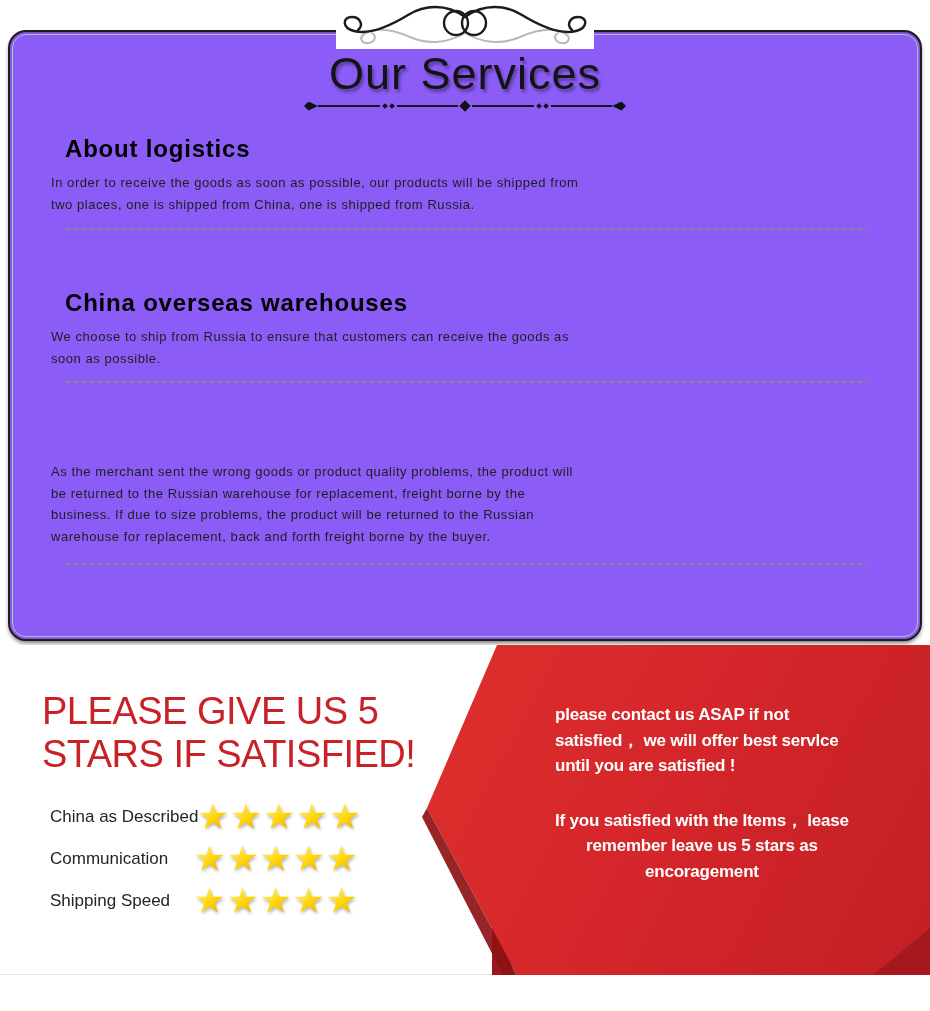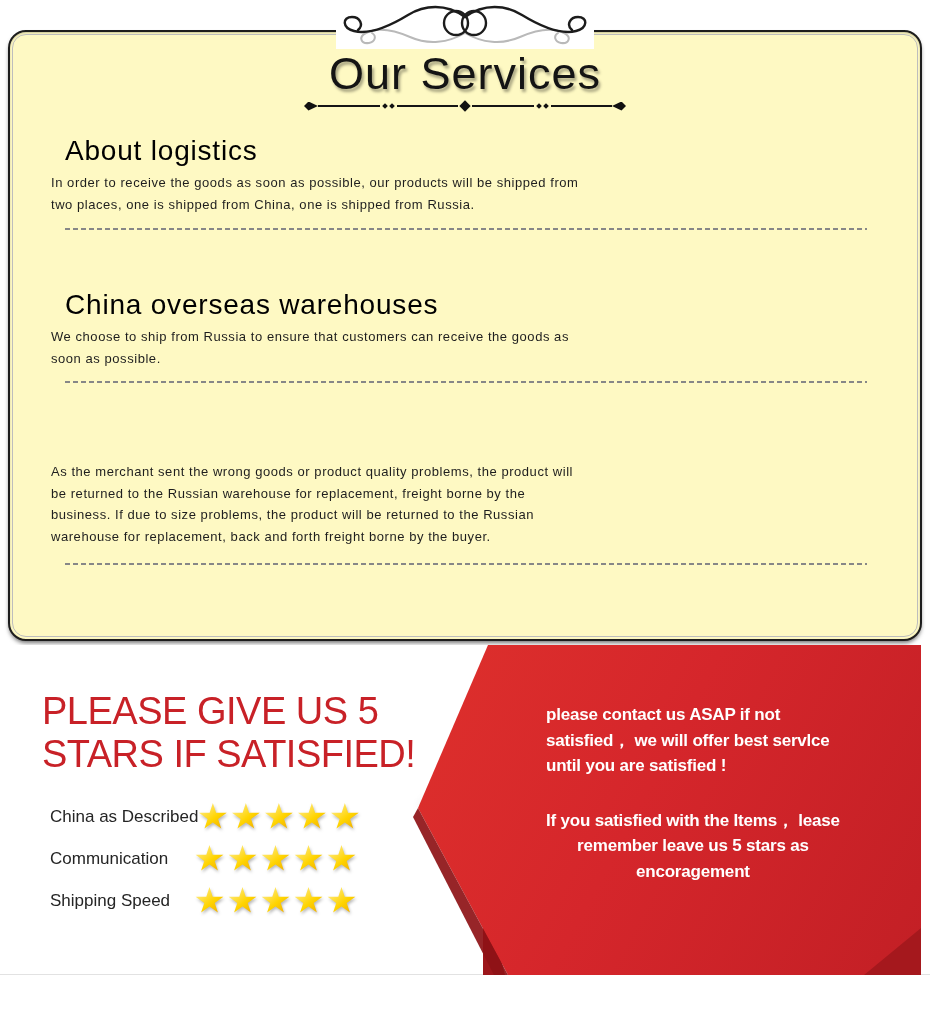--- a/index.html
+++ b/index.html
@@ -8,21 +8,21 @@
     --star-gold:#ffd400;
   }
   *{margin:0;padding:0;box-sizing:border-box;}
   html,body{background:#fff;}
   body{font-family:"Liberation Sans","DejaVu Sans",sans-serif;}
   .page{position:relative;width:930px;height:1011px;background:#fff;overflow:hidden;}
 
   
   .card{
     position:absolute;left:8px;top:30px;width:914px;height:611px;
-    border:2px solid #1d1d1d;border-radius:18px;background:#fef9c3;
+    border:2px solid #1d1d1d;border-radius:18px;background:#8b5cf6;
     box-shadow:0 3px 4px -1px rgba(0,0,0,.55), inset 0 1px 2px rgba(0,0,0,.22);
   }
   .card-inner-line{
     position:absolute;inset:2px;border:1px solid #bdbdbd;border-radius:14px;pointer-events:none;
   }
   .ornament{
     position:absolute;left:50%;top:1px;transform:translateX(-50%);
     width:258px;height:48px;background:#fff;z-index:3;
     display:flex;align-items:center;justify-content:center;
   }
@@ -37,21 +37,21 @@
   }
   .dv-line{flex:1;height:2px;background:#151515;}
   .dv-arrow{width:14px;height:9px;background:#111;flex:0 0 auto;}
   .dv-arrow.left{clip-path:polygon(0 50%,32% 0,100% 50%,32% 100%);}
   .dv-arrow.right{clip-path:polygon(100% 50%,68% 0,0 50%,68% 100%);}
   .dv-diamond{width:8px;height:8px;background:#111;transform:rotate(45deg);margin:0 3px;flex:0 0 auto;}
   .dot-pair{display:flex;gap:3px;margin:0 3px;flex:0 0 auto;}
   .dot-pair i{width:4px;height:4px;background:#111;transform:rotate(45deg);}
 
   .section-heading{
-    position:absolute;left:55px;font-size:28px;font-weight:400;color:#000;letter-spacing:.8px;
+    position:absolute;left:55px;font-size:24px;font-weight:700;color:#000;letter-spacing:.8px;
   }
   .section-body{
     position:absolute;left:41px;font-size:13px;line-height:21.5px;color:#1e1e1e;letter-spacing:.55px;
     white-space:nowrap;
   }
   .dashed-divider{
     position:absolute;left:55px;width:802px;height:2px;
     background:repeating-linear-gradient(to right,#878787 0 5px,transparent 5px 8px);
   }
   .h-1{top:103px}.b-1{top:140px}.d-1{top:196px}
@@ -72,21 +72,21 @@
   .rating-row{display:flex;align-items:center;height:30px;margin-bottom:12px;}
   .rating-label{flex:0 0 145px;font-size:17px;color:#252525;white-space:nowrap;}
   .stars{display:flex;gap:4px;filter:drop-shadow(1px 2px 1.5px rgba(0,0,0,.28));}
   .star{
     width:29px;height:28px;display:block;
     clip-path:polygon(50% 0%,61% 35%,98% 35%,68% 57%,79% 91%,50% 70%,21% 91%,32% 57%,2% 35%,39% 35%);
     background:linear-gradient(140deg,#fff4a6 5%,#ffe14e 30%,var(--star-gold) 55%,#eda304 100%);
   }
 
   
-  .photo{position:absolute;left:411px;top:0;width:510px;height:348px;overflow:hidden;}
+  .photo{position:absolute;left:420px;top:0;width:510px;height:348px;overflow:hidden;}
   .lid{
     position:absolute;inset:0;
     background:linear-gradient(118deg,#de302c 0%,var(--box-red) 45%,#c21f25 100%);
     clip-path:polygon(77px 0,510px 0,510px 283px,453px 330px,97px 330px,7px 163px);
   }
   .lid-edge{
     position:absolute;inset:0;background:#8e1216;opacity:.92;
     clip-path:polygon(7px 163px,97px 330px,83px 330px,2px 172px);
   }
   .base-left{

